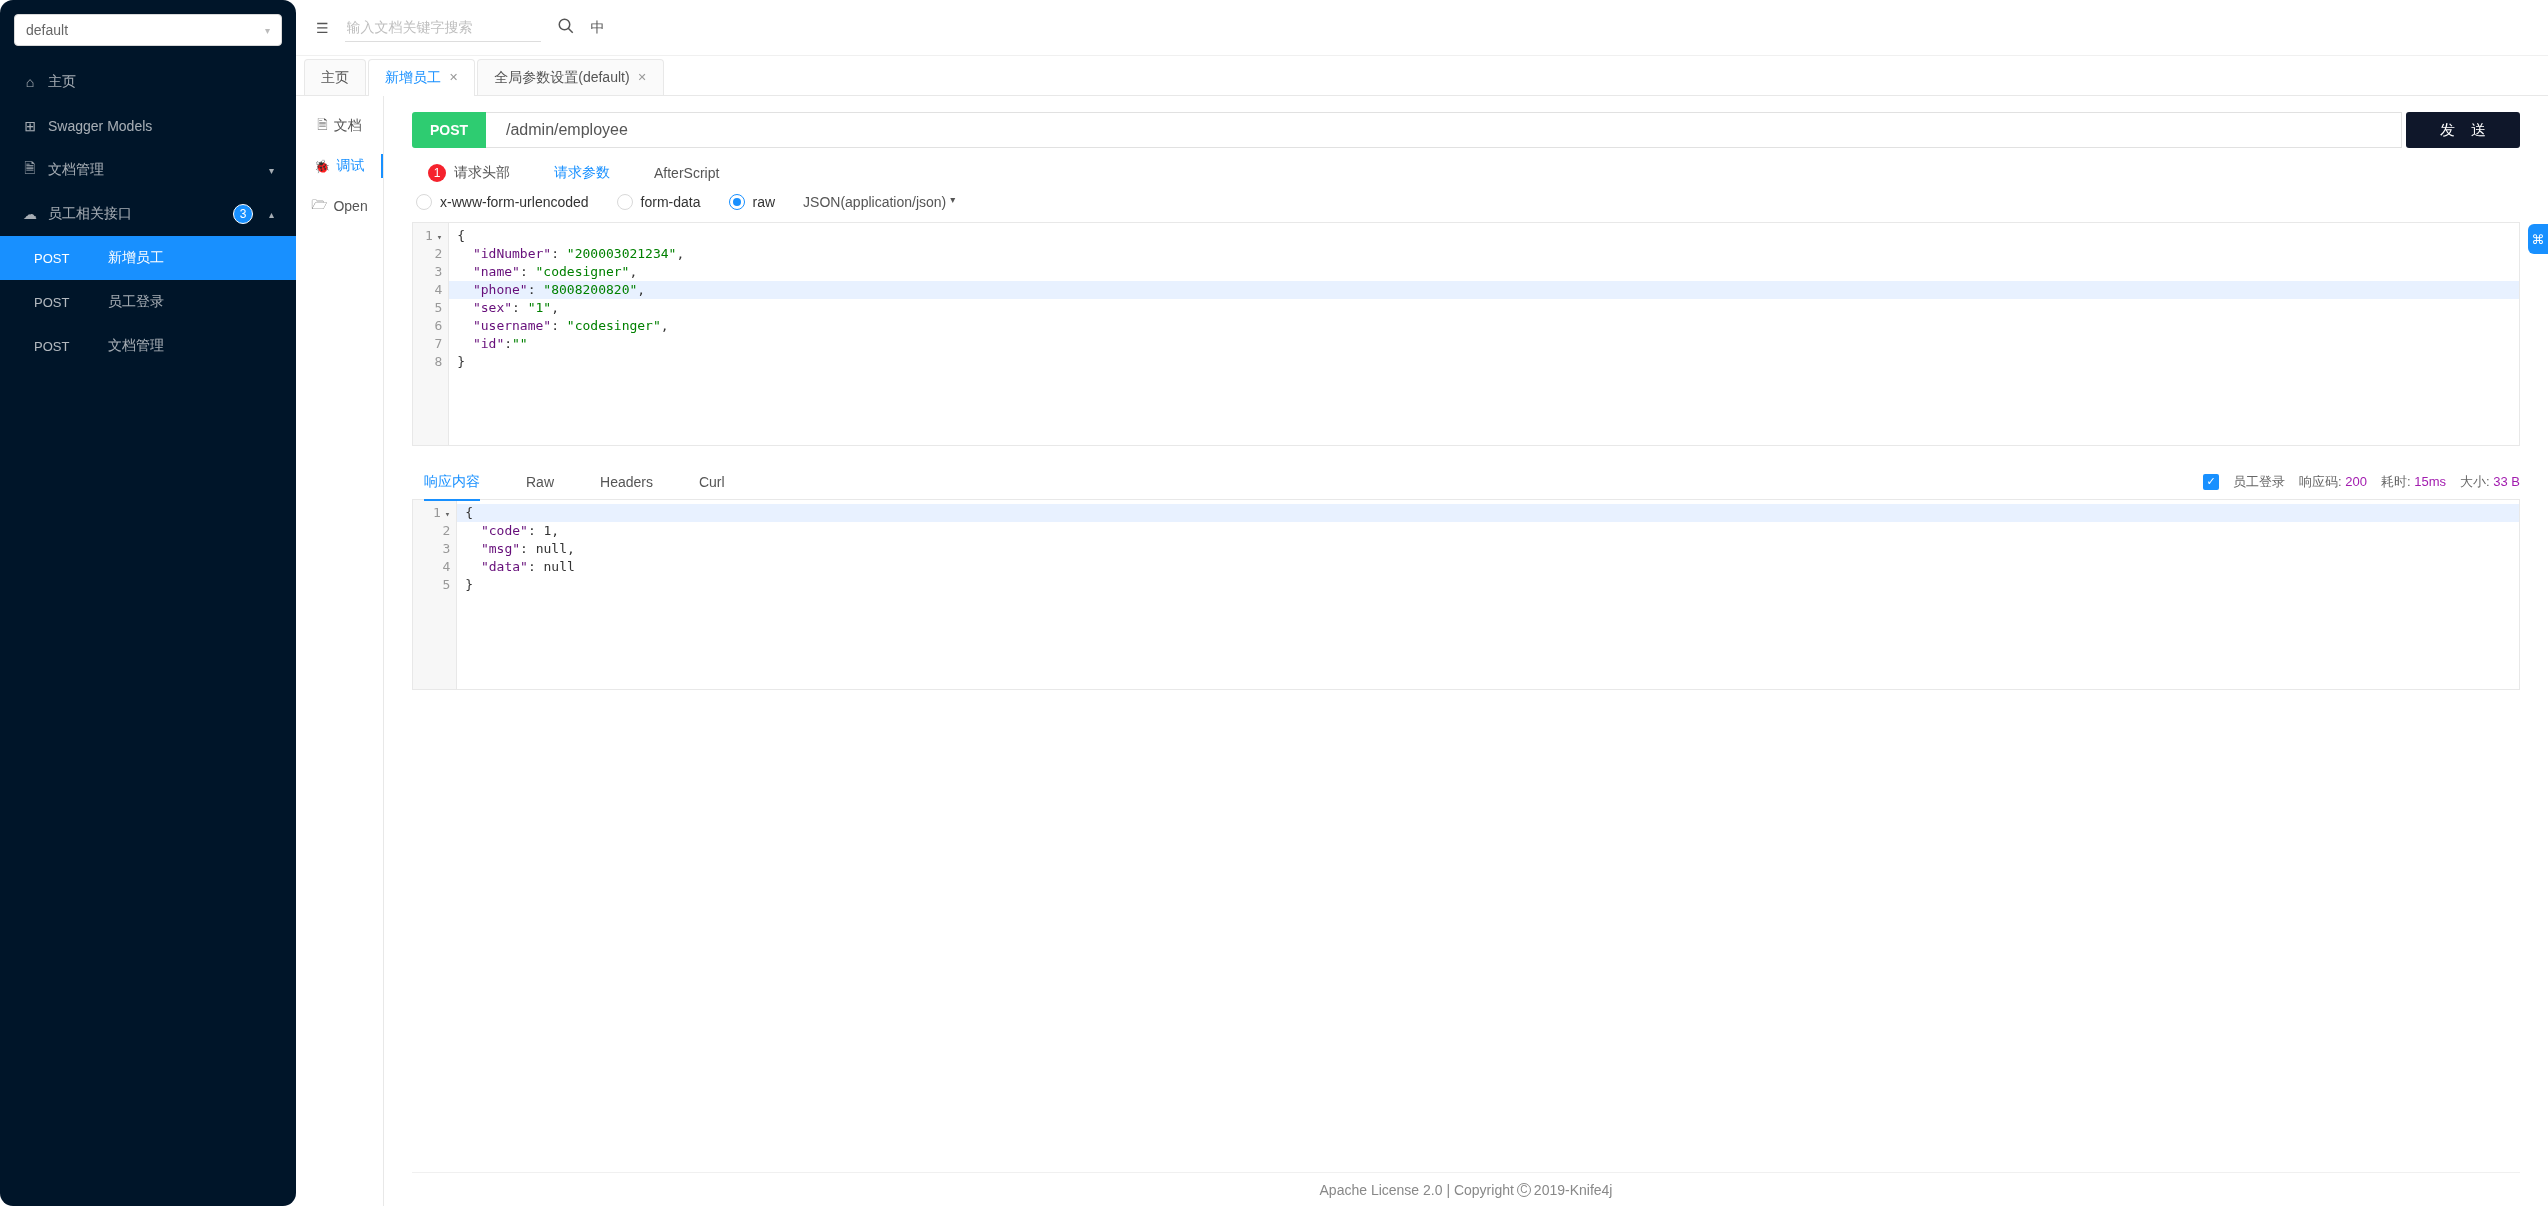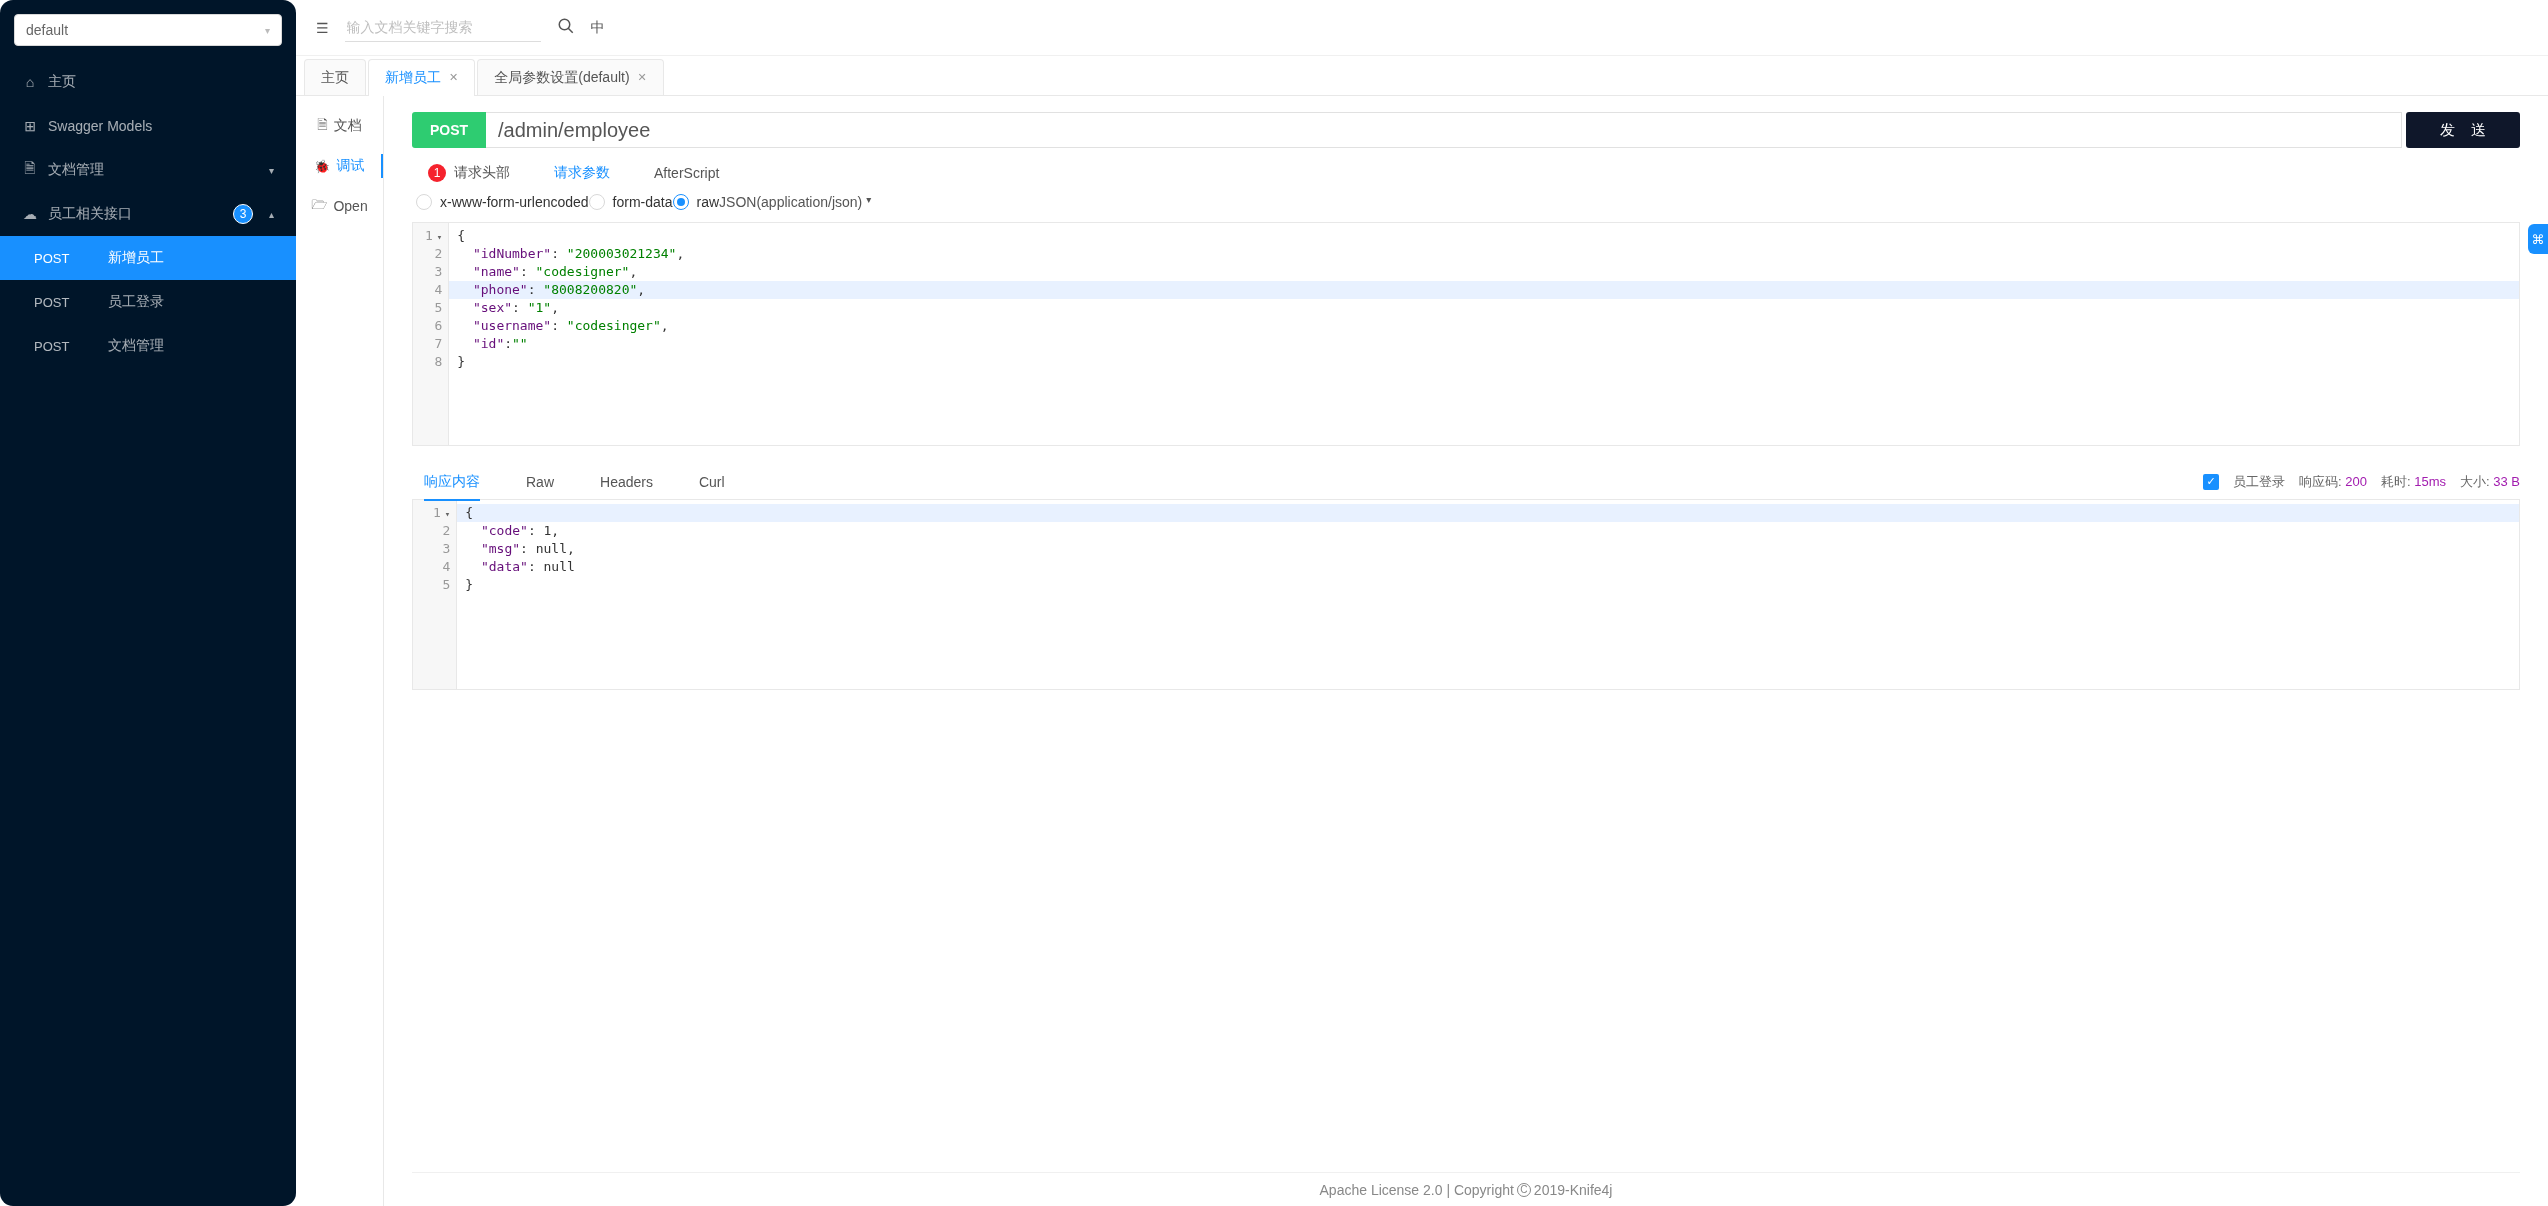--- a/index.html
+++ b/index.html
@@ -43,31 +43,31 @@
 .mini-item { height:40px; display:flex; align-items:center; justify-content:center; gap:6px; cursor:pointer; color:#555; font-size:14px; position:relative; }
 .mini-item.active { color:#1890ff; }
 .mini-item.active::after { content:""; position:absolute; right:0; top:8px; bottom:8px; width:2px; background:#1890ff; }
 .mini-ico { font-size:13px; }
 
 .content { flex:1; padding:16px 28px 0 28px; overflow:auto; min-width:0; display:flex; flex-direction:column; }
 
 
 .url-row { display:flex; height:36px; margin-bottom:8px; }
 .method-lbl { background:#2ecc71; color:#fff; width:74px; display:flex; align-items:center; justify-content:center; font-weight:600; border-radius:3px 0 0 3px; }
-.url-input { flex:1; border:1px solid #e1e1e1; border-left:none; padding:0 12px; font-size:20px; color:#555; outline:none; }
+.url-input { flex:1; border:1px solid #e1e1e1; border-left:none; padding:0 20px; font-size:16px; color:#555; outline:none; }
 .send-btn { width:114px; background:#0f172a; color:#fff; border:none; margin-left:4px; border-radius:3px; cursor:pointer; font-size:15px; letter-spacing:6px; padding-left:6px; }
 
 
 .subtabs { display:flex; gap:44px; padding:8px 16px 12px 16px; align-items:center; }
 .subtab { cursor:pointer; color:#555; display:flex; align-items:center; gap:8px; }
 .subtab.active { color:#1890ff; }
 .num-badge { background:#f5222d; color:#fff; width:18px; height:18px; border-radius:50%; display:flex; align-items:center; justify-content:center; font-size:12px; }
 
 
-.body-type { display:flex; padding:0 4px 12px 4px; align-items:center; }
+.body-type { display:flex; gap:28px; padding:0 4px 12px 4px; align-items:center; }
 .radio { display:flex; align-items:center; gap:8px; cursor:pointer; }
 .radio-circle { width:16px; height:16px; border:1px solid #d9d9d9; border-radius:50%; display:flex; align-items:center; justify-content:center; }
 .radio.checked .radio-circle { border-color:#1890ff; }
 .radio.checked .radio-circle::after { content:""; width:8px; height:8px; background:#1890ff; border-radius:50%; }
 .ct-select { color:#555; display:flex; align-items:flex-start; gap:4px; cursor:pointer; }
 
 
 .editor { border:1px solid #e8e8e8; display:flex; font-family:Consolas,Monaco,monospace; font-size:13px; line-height:1.45; height:224px; overflow:auto; }
 .gutter { background:#f7f7f7; border-right:1px solid #e8e8e8; text-align:right; color:#999; padding:4px 6px 4px 12px; user-select:none; }
 .gutter div { height:18px; }

